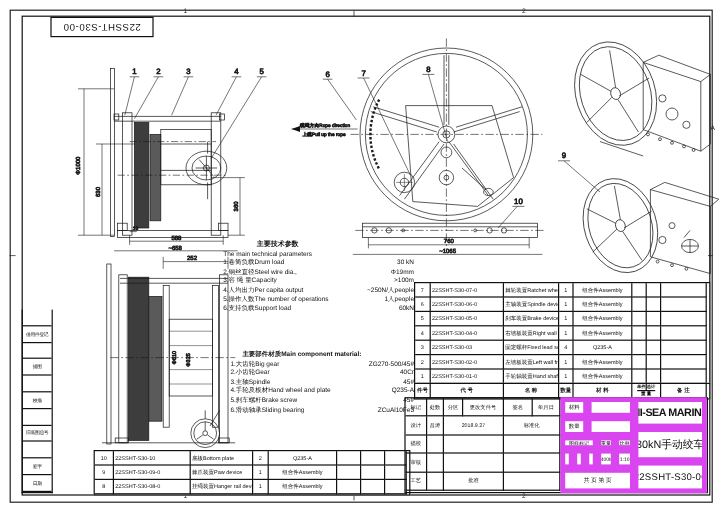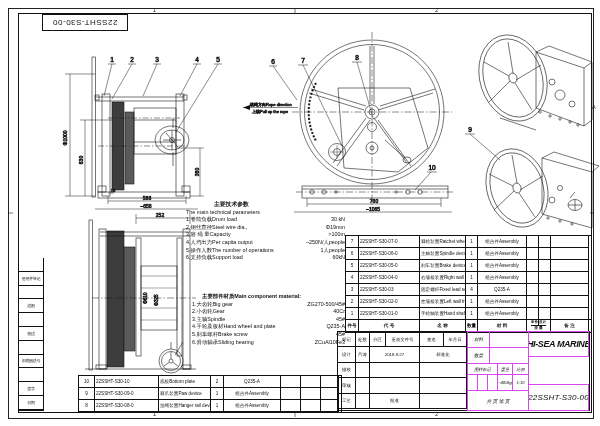--- a/index.html
+++ b/index.html
@@ -33,21 +33,21 @@
   .wcell .wtop{display:flex;height:6px;border-bottom:.5px solid #111;}
   .wcell .wtop span{flex:1;display:flex;align-items:center;justify-content:center;font-size:3.6px;}
   .wcell .wtop span:first-child{border-right:.5px solid #111;}
   .wcell .wbot{height:6px;display:flex;align-items:center;justify-content:center;font-size:3.8px;}
   .bom-left{left:78px;top:375px;width:262px;grid-template-columns:16px 64px 52px 13px 57px 20px 20px 18px;grid-auto-rows:12px;}
   
   .tblock{left:337px;top:331px;width:253px;height:80px;border:1.4px solid #111;box-sizing:border-box;}
   .tb-grid{left:0;top:0;width:130px;display:grid;grid-template-columns:18px 14px 16px 34px 24px 23px;grid-auto-rows:15.4px;}
   .tb-grid>div{border-right:1px solid #111;border-bottom:1px solid #111;display:flex;align-items:center;justify-content:center;
                font-size:4.4px;overflow:hidden;white-space:nowrap;}
-  .cellb{border:1px solid #d946ef;display:flex;align-items:center;justify-content:center;overflow:hidden;white-space:nowrap;box-sizing:border-box;font-style:italic;}
+  .cellb{border:4px solid #d946ef;display:flex;align-items:center;justify-content:center;overflow:hidden;white-space:nowrap;box-sizing:border-box;}
   .company{font-size:9px;font-weight:bold;letter-spacing:-.4px;}
   .product{font-size:9px;}
   .drawno{font-size:8px;letter-spacing:.2px;}
   
   .lstrip{left:18px;top:258px;width:24px;display:grid;grid-auto-rows:13.8px;border:1px solid #111;border-top:none;}
   .lstrip>div{border-bottom:1px solid #111;display:flex;align-items:center;justify-content:center;
               font-size:4px;overflow:hidden;white-space:nowrap;letter-spacing:-.3px;}
 </style>
 </head>
 <body>
@@ -444,20 +444,21 @@
     <div class="abs cellb" style="left:159px;top:31px;width:16px;height:12px;font-size:4.2px;">重量</div>
     <div class="abs cellb" style="left:174px;top:31px;width:17px;height:12px;font-size:4.2px;">比例</div>
     <div class="abs cellb" style="left:129px;top:42px;width:11px;height:17px;"></div>
     <div class="abs cellb" style="left:139px;top:42px;width:11px;height:17px;"></div>
     <div class="abs cellb" style="left:149px;top:42px;width:11px;height:17px;"></div>
     <div class="abs cellb" style="left:159px;top:42px;width:16px;height:17px;font-size:4.2px;">~400kg</div>
     <div class="abs cellb" style="left:174px;top:42px;width:17px;height:17px;font-size:4.2px;">1:10</div>
     <div class="abs cellb" style="left:129px;top:58px;width:62px;height:21px;font-size:4.8px;">共  页 第  页</div>
 
     <div class="abs cellb company" style="left:190px;top:-1px;width:61px;height:26px;">HI-SEA MARINE</div>
+    <div class="abs cellb product" style="left:190px;top:24px;width:61px;height:29px;">30kN手动绞车</div>
     <div class="abs cellb drawno" style="left:190px;top:52px;width:61px;height:27px;">22SSHT-S30-00</div>
   </div>
 
   <div class="abs lstrip">
     <div></div>
     <div>借用件登记</div>
     <div></div>
     <div>描图</div>
     <div></div>
     <div>校描</div>

